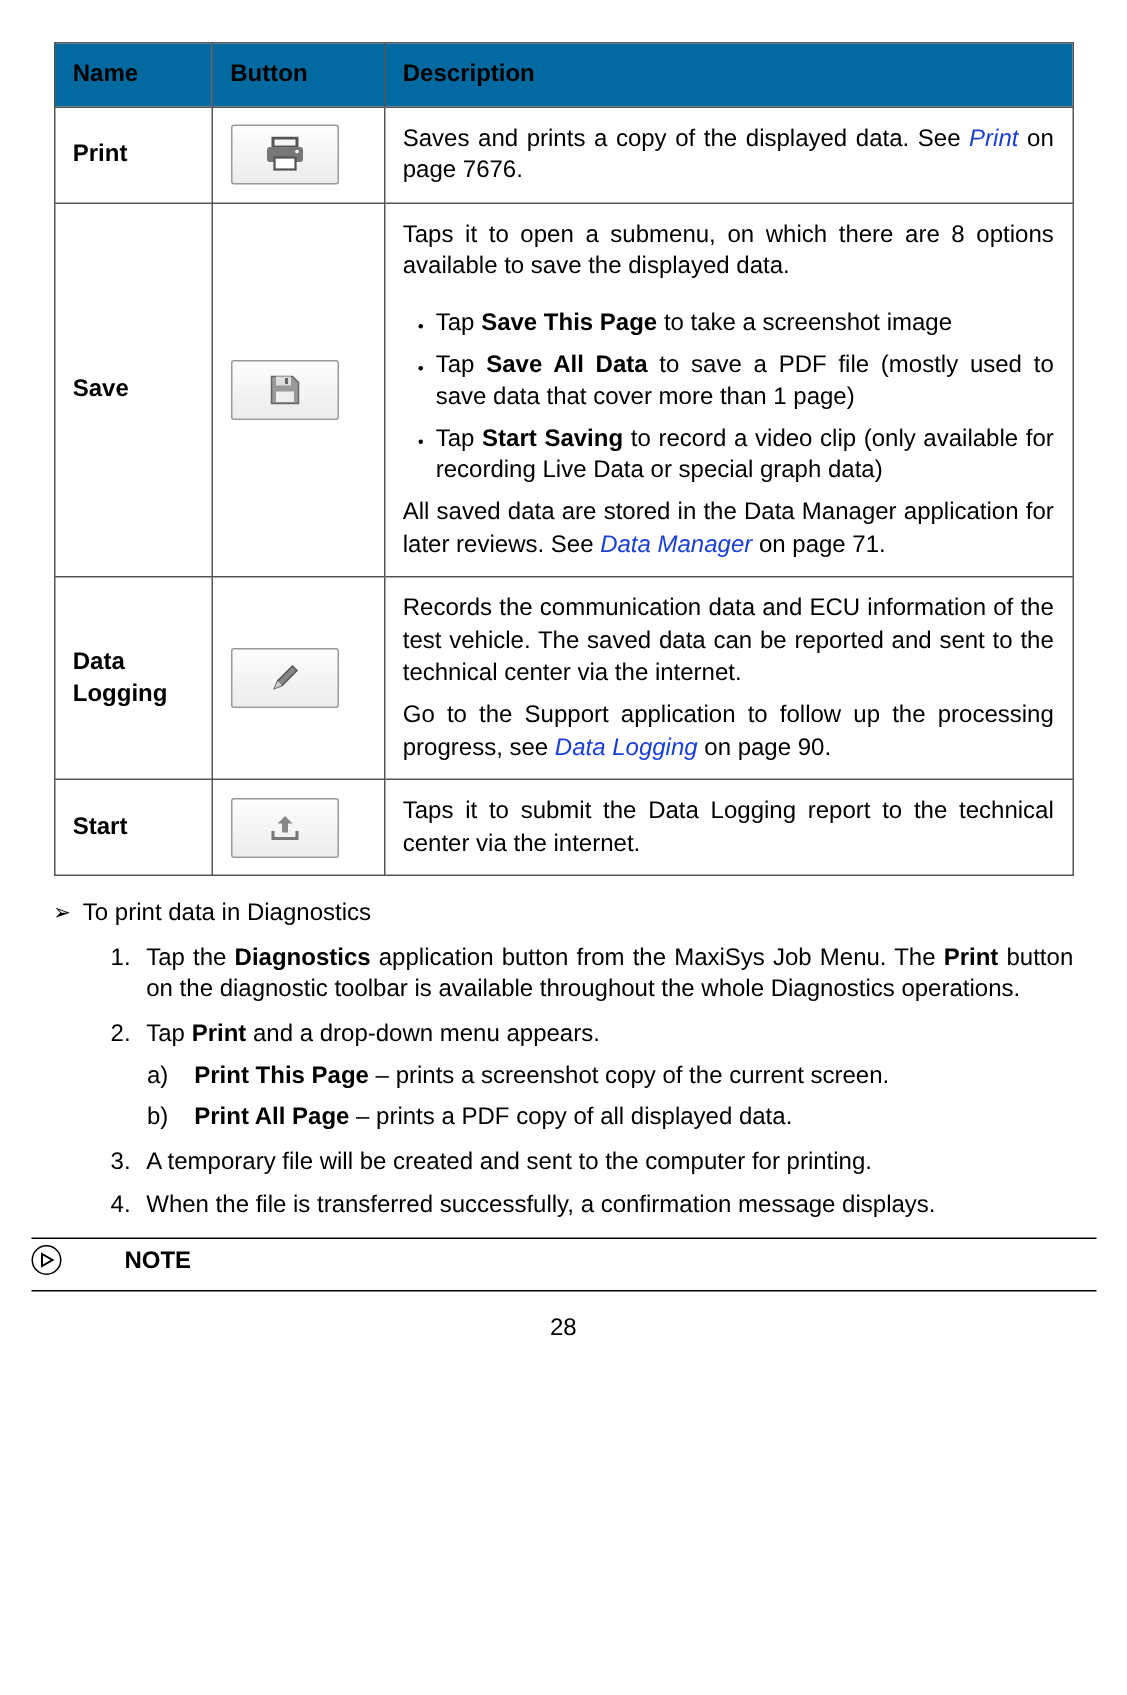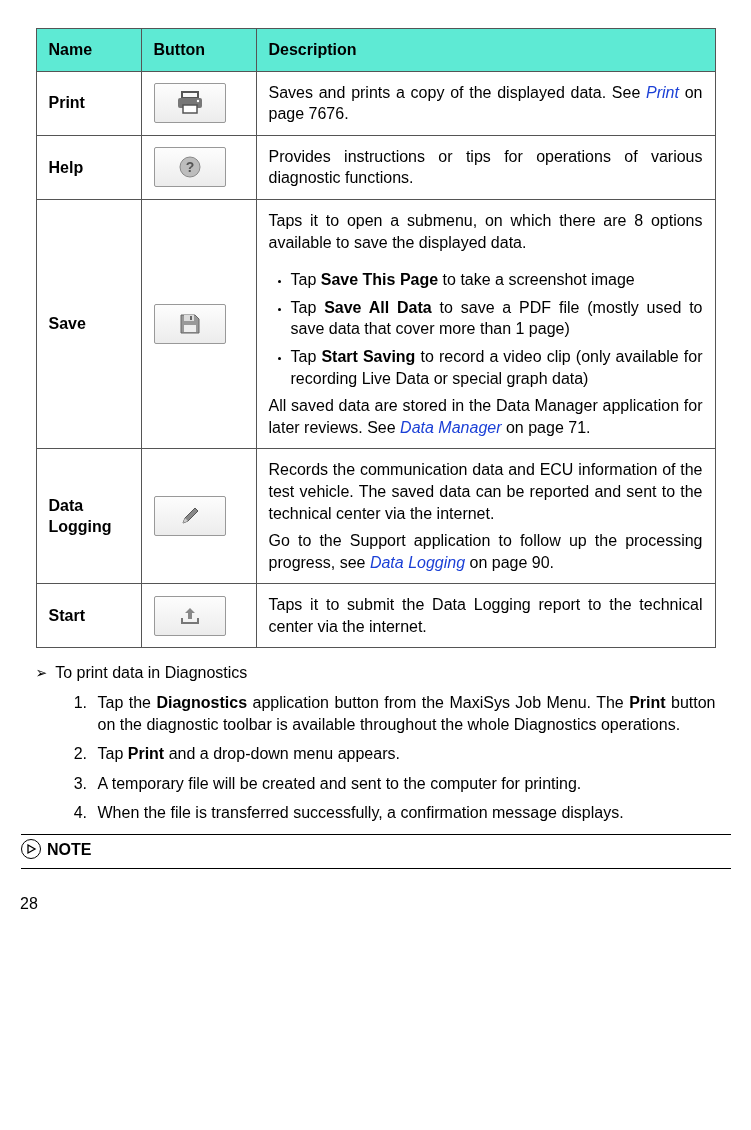--- a/index.html
+++ b/index.html
@@ -17,21 +17,21 @@
     width: 680px;
     margin: 0 auto 14px auto;
   }
   table.main th, table.main td {
     border: 1px solid #555;
     padding: 10px 12px;
     vertical-align: middle;
     text-align: left;
   }
   table.main th {
-    background: #5eead4;
+    background: #0369a1;
     font-weight: bold;
   }
   td.name-cell { width: 80px; font-weight: bold; }
   td.btn-cell  { width: 90px; text-align: center; padding:10px 8px;}
   td.desc-cell p { margin: 0 0 6px 0; text-align: justify; }
   td.desc-cell p:last-child { margin-bottom: 0; }
   td.desc-cell ul { margin: 16px 0 6px 0; padding-left: 22px; }
   td.desc-cell li { margin-bottom: 6px; text-align: justify; }
   td.desc-cell li::marker { font-size:10px; }
   a.xref { color: #1a3fd6; font-style: italic; text-decoration: none; }
@@ -82,37 +82,38 @@
     padding-left: 4px;
   }
   ol.sub > li::marker { content: counter(list-item, lower-alpha) ")   "; }
   .note-wrap {
     width: 710px;
     margin: 8px auto 0 auto;
     border-top: 1px solid #000;
     border-bottom: 1px solid #000;
     padding: 4px 0 6px 0;
   }
-  .note-head { font-weight:bold; vertical-align:top;}
+  .note-head { font-weight:bold; vertical-align:top;margin-left:36px;}
   .note-icon {
     display:inline-block;
     width:18px; height:18px;
     border:1.5px solid #000;
     border-radius:50%;
     position:relative;
     vertical-align:-3px;
     margin-right:2px;
   }
   .note-icon svg{position:absolute;left:50%;top:50%;transform:translate(-50%,-50%);}
   .note-body {
     margin: 0 0 0 24px;
     text-align: justify;
   }
   .pagefoot {
-    margin-top:24px;
+    text-align:center;
+    margin-top:14px;
   }
 </style>
 </head>
 <body>
 
 <table class="main">
   <tbody>
       <tr>
     <th>Name</th>
     <th>Button</th>
@@ -129,34 +130,20 @@
           <rect x="7" y="14" width="14" height="8" fill="#fff" stroke="#555" stroke-width="1.5"></rect>
           <circle cx="22" cy="10" r="1.2" fill="#fff"></circle>
         </svg>
       </span>
     </td>
     <td class="desc-cell">
       <p><span>Saves and prints a copy of the displayed data. See </span><a class="xref">Print</a><span> on page 7676.</span></p>
     </td>
   </tr>
 
-  <tr>
-    <td class="name-cell">Help</td>
-    <td class="btn-cell">
-      <span class="icon-frame">
-        <svg width="24" height="24" viewBox="0 0 24 24">
-          <circle cx="12" cy="12" r="10" fill="#bdbdbd" stroke="#888" stroke-width="1"></circle>
-          <text x="12" y="17" text-anchor="middle" font-size="14" font-weight="bold" fill="#555" font-family="Arial">?</text>
-        </svg>
-      </span>
-    </td>
-    <td class="desc-cell">
-      <p>Provides instructions or tips for operations of various diagnostic functions.</p>
-    </td>
-  </tr>
 
   <tr>
     <td class="name-cell">Save</td>
     <td class="btn-cell">
       <span class="icon-frame">
         <svg width="24" height="24" viewBox="0 0 24 24">
           <path d="M3 3 h14 l4 4 v14 h-18 z" fill="#999" stroke="#666" stroke-width="1"></path>
           <rect x="6" y="3" width="10" height="6" fill="#ddd"></rect>
           <rect x="12" y="4" width="2" height="4" fill="#666"></rect>
           <rect x="6" y="13" width="12" height="7" fill="#eee"></rect>
@@ -207,20 +194,24 @@
 </tbody>
   </table>
 
 <div class="procedure">
   <div class="proc-head">
     <span class="tri">➢</span><span class="txt">To print data in Diagnostics</span>
   </div>
   <ol class="steps">
     <li><span>Tap the </span><b>Diagnostics</b><span> application button from the MaxiSys Job Menu. The </span><b>Print</b><span> button on the diagnostic toolbar is available throughout the whole Diagnostics operations.</span></li>
     <li><span>Tap </span><b>Print</b><span> and a drop-down menu appears.</span>
+      <ol class="sub">
+        <li><b>Print This Page</b><span> – prints a screenshot copy of the current screen.</span></li>
+        <li><b>Print All Page</b><span> – prints a PDF copy of all displayed data.</span></li>
+      </ol>
     </li>
     <li>A temporary file will be created and sent to the computer for printing.</li>
     <li>When the file is transferred successfully, a confirmation message displays.</li>
   </ol>
 </div>
 
 <div class="note-wrap">
   <div>
     <span class="note-icon">
       <svg width="12" height="12" viewBox="0 0 12 12">

